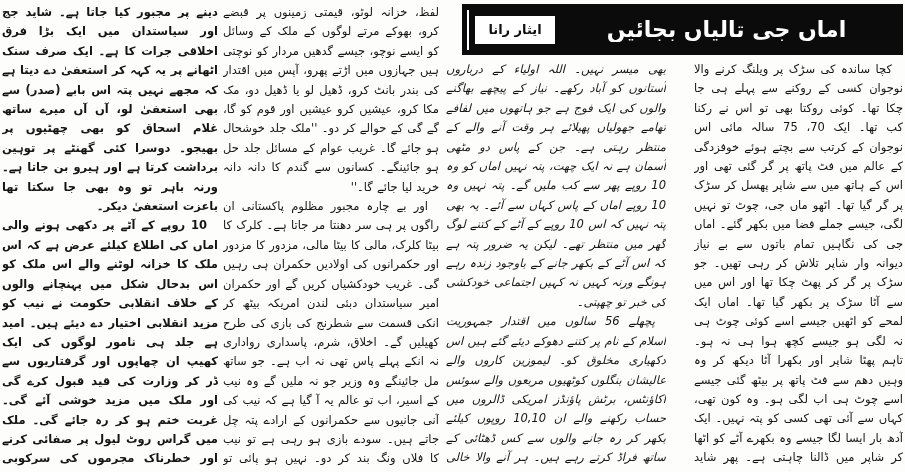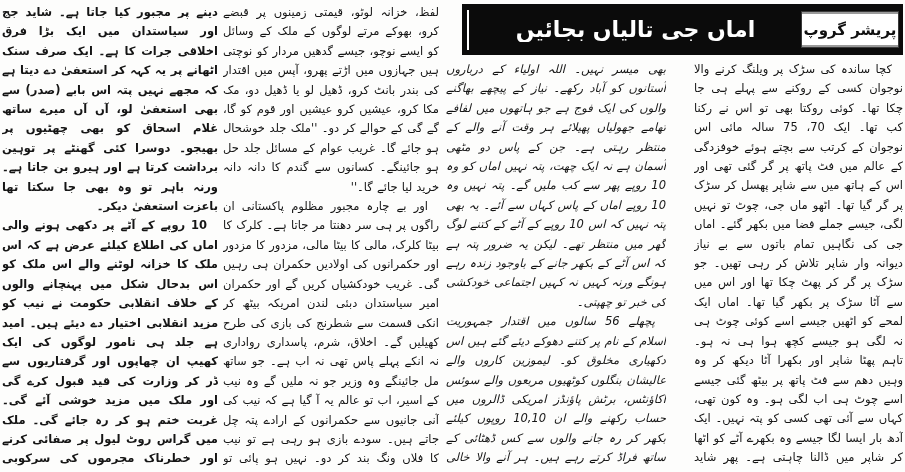--- a/index.html
+++ b/index.html
@@ -47,24 +47,24 @@
   #col2 { left:446px; top:60px; width:220px; height:411px;font-style:italic; }
   #col3 { left:223px; top:3px;  width:216px; height:468px; }
   #col4 { left:2px;   top:3px;  width:216px; height:468px;font-weight:bold; }
 </style>
 </head>
 <body>
 
 <div class="page">
 
   <div class="banner">
-    <div class="series-box">
-      <span>پریشر گروپ</span>
+    <div class="banner-title">اماں جی تالیاں بجائیں</div>
+    <div class="author-box">
+      <span>ایثار رانا</span>
     </div>
-    <div class="banner-title">اماں جی تالیاں بجائیں</div>
     <div class="left-rule"></div>
   </div>
 
   <div class="col" id="col1">
     <p class="pindent">کچا ساندہ کی سڑک پر ویلنگ کرنے والا نوجوان کسی کے روکنے سے پہلے ہی جا چکا تھا۔ کوئی روکتا بھی تو اس نے رکنا کب تھا۔ ایک 70، 75 سالہ مائی اس نوجوان کے کرتب سے بچتے ہوئے خوفزدگی کے عالم میں فٹ پاتھ پر گر گئی تھی اور اس کے ہاتھ میں سے شاپر پھسل کر سڑک پر گر گیا تھا۔ اٹھو ماں جی، چوٹ تو نہیں لگی، جیسے جملے فضا میں بکھر گئے۔ اماں جی کی نگاہیں تمام باتوں سے بے نیاز دیوانہ وار شاپر تلاش کر رہی تھیں۔ جو سڑک پر گر کر پھٹ چکا تھا اور اس میں سے آٹا سڑک پر بکھر گیا تھا۔ اماں ایک لمحے کو اٹھیں جیسے اسے کوئی چوٹ ہی نہ لگی ہو جیسے کچھ ہوا ہی نہ ہو۔ تاہم پھٹا شاپر اور بکھرا آٹا دیکھ کر وہ وہیں دھم سے فٹ پاتھ پر بیٹھ گئی جیسے اسے چوٹ ہی اب لگی ہو۔ وہ کون تھی، کہاں سے آئی تھی کسی کو پتہ نہیں۔ ایک آدھ بار ایسا لگا جیسے وہ بکھرے آٹے کو اٹھا کر شاپر میں ڈالنا چاہتی ہے۔ پھر شاید اس کا ہاتھ لرز کر رہ گیا۔ میں نے اماں کا چہرہ غور سے دیکھا۔ اندر کو دھنسی تفکرات سے بھرپور آنکھیں۔ جھریوں زدہ چہرہ، اجڑے بال اور چہرے پر صدیوں کی خاموشی، اماں نے 10 روپے کا آٹا خریدا تھا۔ کیونکہ اس کے بجٹ میں 10 روپے ہی موجود تھے وہ بھی ایک نوجوان کی ویلنگ کی نذر ہو گیا۔ غالباً اماں اس دھرتی کے ان لاکھوں افراد سے بہتر ہے جن کے پاس آٹا خریدنے کے لئے شاید 10 روپے</p>
   </div>
 
   <div class="col" id="col2">
     <p>بھی میسر نہیں۔ اللہ اولیاء کے درباروں آستانوں کو آباد رکھے۔ نیاز کے پیچھے بھاگنے والوں کی ایک فوج ہے جو ہاتھوں میں لفافے تھامے جھولیاں پھیلائے ہر وقت آنے والے کے منتظر رہتی ہے۔ جن کے پاس دو مٹھی آسمان ہے نہ ایک چھت، پتہ نہیں اماں کو وہ 10 روپے پھر سے کب ملیں گے۔ پتہ نہیں وہ 10 روپے اماں کے پاس کہاں سے آئے۔ یہ بھی پتہ نہیں کہ اس 10 روپے کے آٹے کے کتنے لوگ گھر میں منتظر تھے۔ لیکن یہ ضرور پتہ ہے کہ اس آٹے کے بکھر جانے کے باوجود زندہ رہے ہونگے ورنہ کہیں نہ کہیں اجتماعی خودکشی کی خبر تو چھپتی۔</p>
     <p class="pindent">پچھلے 56 سالوں میں اقتدار جمہوریت اسلام کے نام پر کتنے دھوکے دیئے گئے ہیں اس دکھیاری مخلوق کو۔ لیموزین کاروں والے عالیشان بنگلوں کوٹھیوں مربعوں والے سوئس اکاؤنٹس، برٹش پاؤنڈز امریکی ڈالروں میں حساب رکھنے والے ان 10,10 روپوں کیلئے بکھر کر رہ جانے والوں سے کس ڈھٹائی کے ساتھ فراڈ کرتے رہے ہیں۔ ہر آنے والا خالی خزانے کا رونا روتا ہے اور اقتدار چھوڑتے ہوئے نئے آنے والے کیلئے خزانہ خالی چھوڑ کر چلا جاتا ہے۔ اور غریب عوام کی قسمت میں صرف وعدے ہی وعدے، خواب ہی خواب۔ گا، گے، گی یہ ہیں ہماری قسمت میں تواتر سے آنے والے خوش کن</p>

